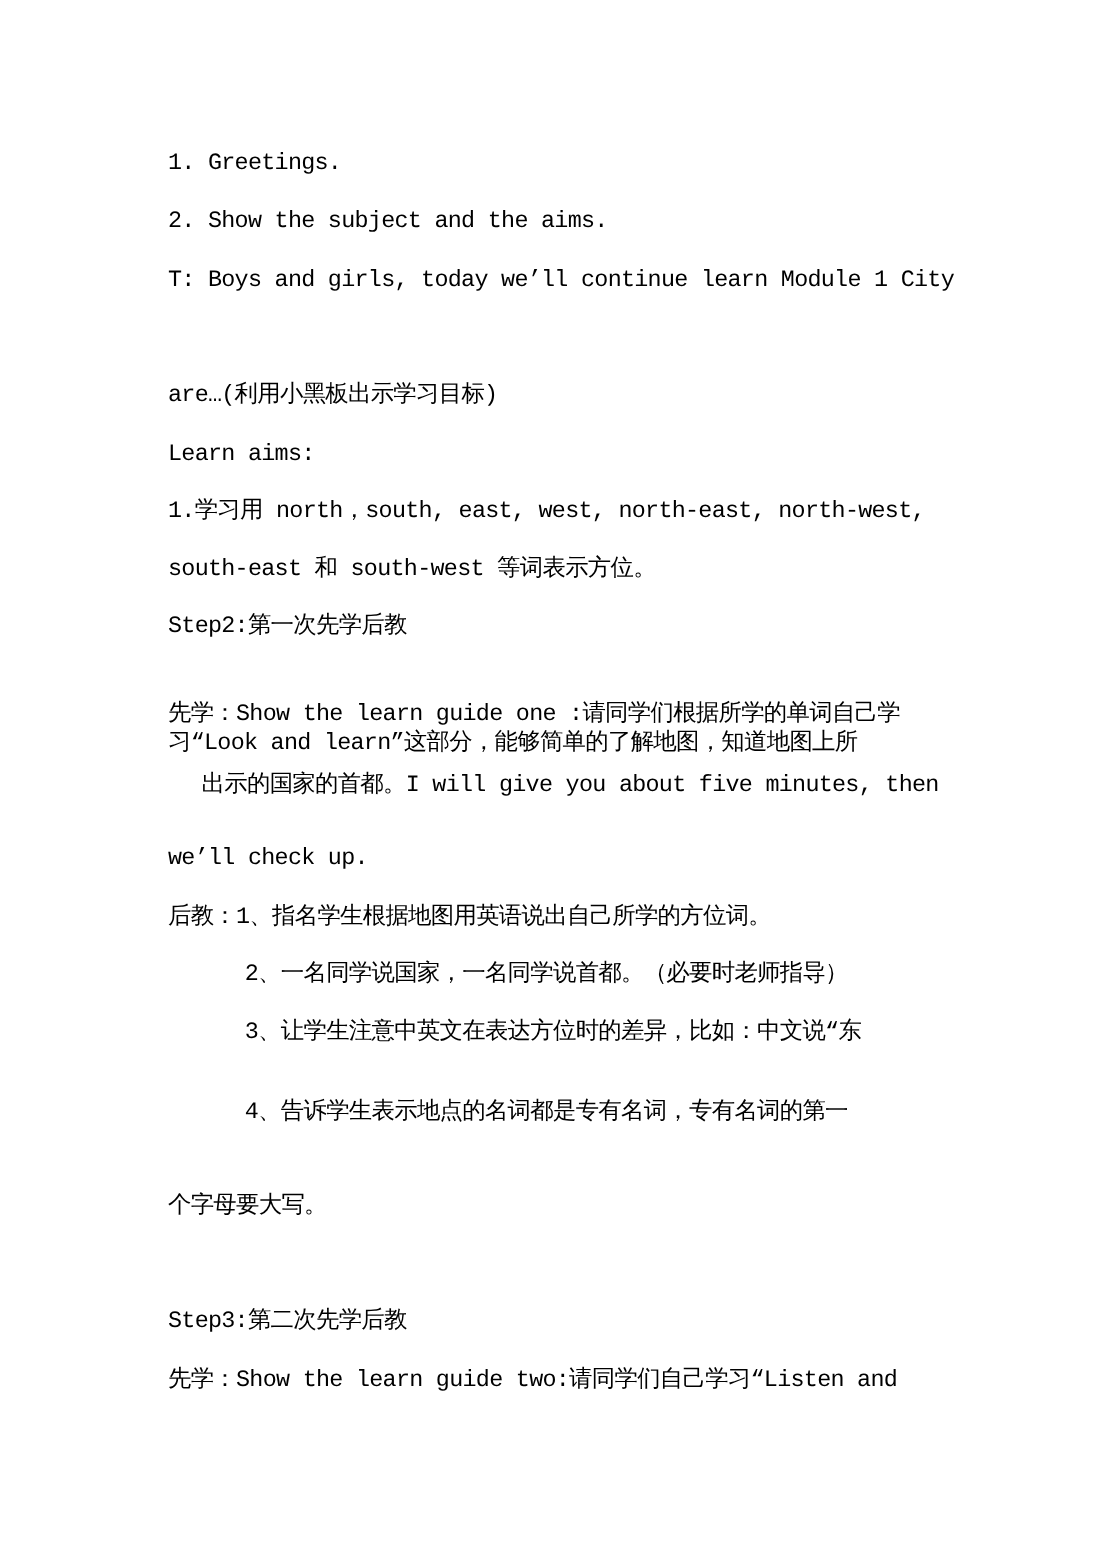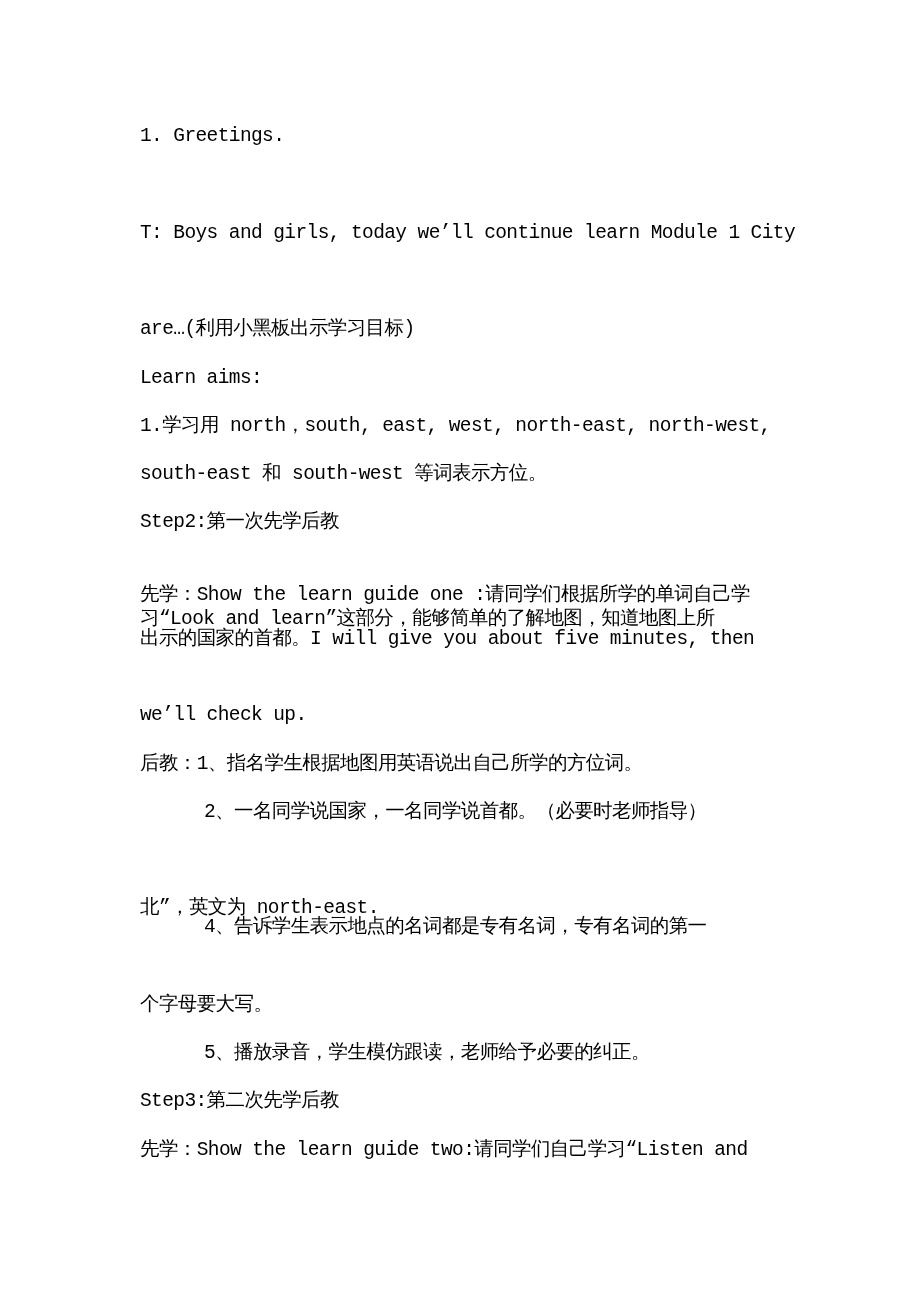--- a/index.html
+++ b/index.html
@@ -14,31 +14,31 @@
       position: absolute; left: 140px; white-space: nowrap;
       line-height: 24px; height: 24px; letter-spacing: -0.6px;
     }
     .indent { left: 204px; }
   </style>
 </head>
 <body>
 
 <div class="page">
   <div class="line" style="top: 124px;">1. Greetings.</div>
+  <div class="line" style="top: 172px;">2. Show the subject and the aims.</div>
   <div class="line" style="top: 221px;">T: Boys and girls, today we’ll continue learn Module 1 City</div>
   <div class="line" style="top: 317px;">are…(利用小黑板出示学习目标)</div>
   <div class="line" style="top: 366px;">Learn aims:</div>
   <div class="line" style="top: 414px;">1.学习用 north，south, east, west, north-east, north-west,</div>
   <div class="line" style="top: 462px;">south-east 和 south-west 等词表示方位。</div>
   <div class="line" style="top: 510px;">Step2:第一次先学后教</div>
   <div class="line" style="top: 559px; margin-top: 24px;">先学：Show the learn guide one :请同学们根据所学的单词自己学</div>
   <div class="line" style="top: 607px;">习“Look and learn”这部分，能够简单的了解地图，知道地图上所</div>
-  <div class="line" style="top: 627px;">出示的国家的首都。I will give you about five minutes, then</div>
+  <div class="line" style="top: 642px; margin-left: 28px;">出示的国家的首都。I will give you about five minutes, then</div>
   <div class="line" style="top: 703px;">we’ll check up.</div>
   <div class="line" style="top: 752px;">后教：1、指名学生根据地图用英语说出自己所学的方位词。</div>
   <div class="line indent" style="top: 800px;">2、一名同学说国家，一名同学说首都。（必要时老师指导）</div>
-  <div class="line" style="top: 896px;">北”，英文为 north-east.</div>
+  <div class="line indent" style="top: 848px;">3、让学生注意中英文在表达方位时的差异，比如：中文说“东</div>
   <div class="line indent" style="top: 915px; text-align: center;">4、告诉学生表示地点的名词都是专有名词，专有名词的第一</div>
   <div class="line" style="top: 993px;">个字母要大写。</div>
-  <div class="line indent" style="top: 1041px;">5、播放录音，学生模仿跟读，老师给予必要的纠正。</div>
   <div class="line" style="top: 1089px;">Step3:第二次先学后教</div>
   <div class="line" style="top: 1138px;">先学：Show the learn guide two:请同学们自己学习“Listen and</div>
 </div>
 
 </body></html>

